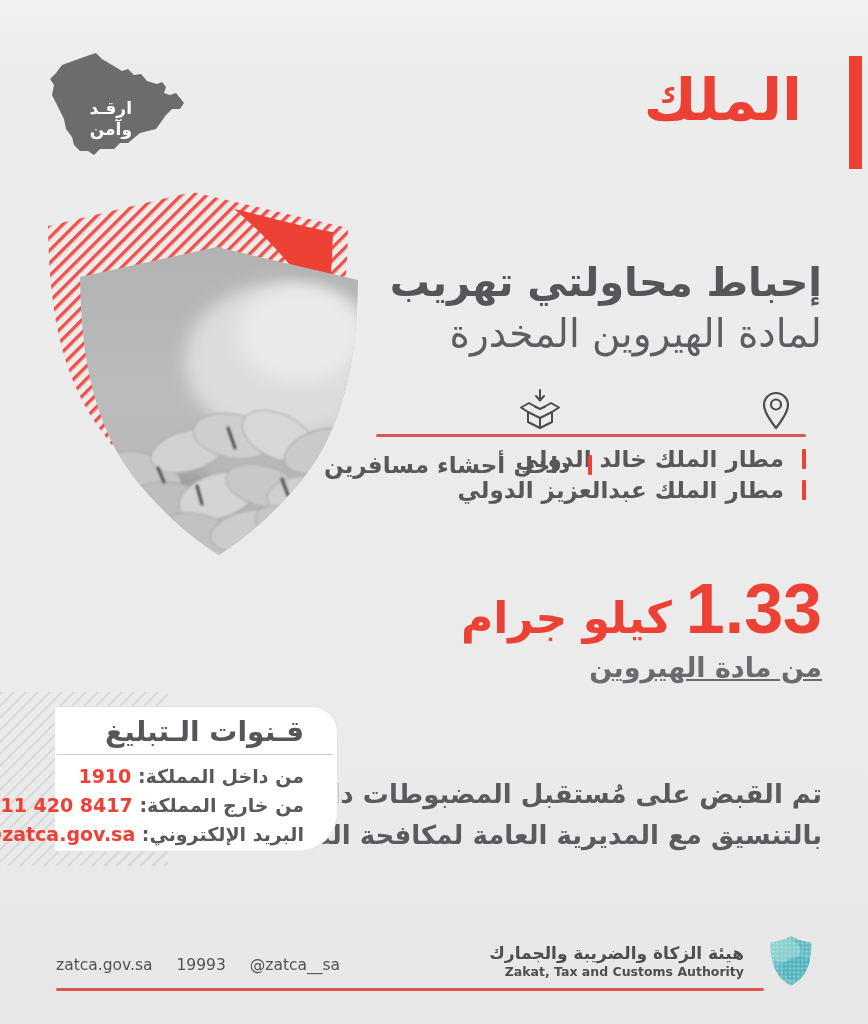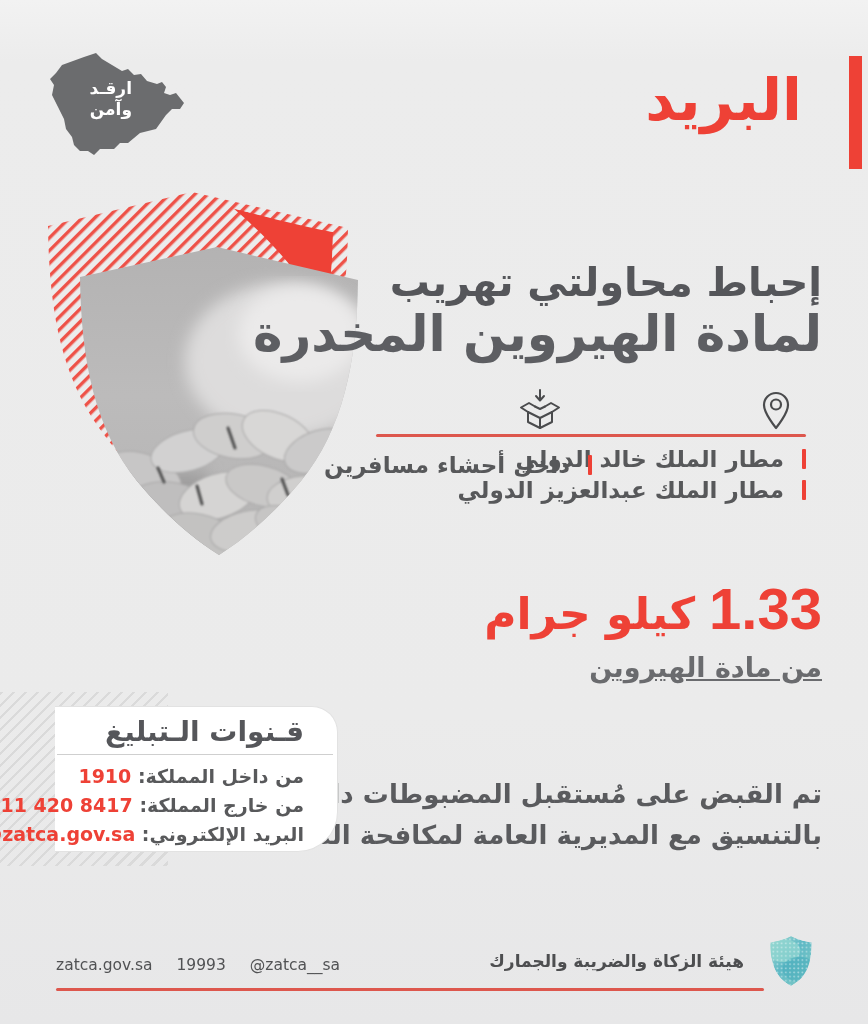--- a/index.html
+++ b/index.html
@@ -10,45 +10,45 @@
       linear-gradient(180deg, #f2f2f2 0%, #ececec 6%, #ebebeb 70%, #e7e7e8 100%);
   }
   .abs{position:absolute;}
 
   
   .red-bar{right:6px;top:56px;width:13px;height:113px;background:#ee4136;}
   .badge-title{right:66px;top:66px;font-size:58px;font-weight:700;color:#ee4136;}
 
   
   .map-wrap{left:44px;top:50px;width:145px;height:122px;}
-  .map-slogan{position:absolute;left:30px;top:28px;width:58px;text-align:right;
+  .map-slogan{position:absolute;left:30px;top:48px;width:58px;text-align:right;
     color:#ffffff;font-size:17px;font-weight:700;line-height:1.25;}
 
   
   .shield-art{left:48px;top:186px;width:322px;height:380px;}
 
   
   .headline{right:46px;top:256px;text-align:right;direction:rtl;}
   .headline .l1{font-size:40px;font-weight:700;color:#55565a;line-height:52px;text-align:right;}
-  .headline .l2{font-size:50px;font-weight:700;color:#5d5e62;line-height:52px;}
+  .headline .l2{font-size:39px;font-weight:400;color:#5d5e62;line-height:52px;}
 
   
   .pin-icon{right:74px;top:390px;}
   .box-icon{right:306px;top:388px;}
   .sep-line{right:62px;top:434px;width:430px;height:3px;background:#dd574d;border-radius:2px;}
   .item-row{display:flex;direction:rtl;align-items:center;gap:18px;}
   .item-row .tick{width:4px;height:20px;background:#ee4136;border-radius:1px;flex:0 0 auto;}
   .item-row .txt{font-size:23px;font-weight:600;color:#57585a;white-space:nowrap;}
   .loc-list{right:62px;top:446px;display:flex;flex-direction:column;gap:5px;}
   .method-item{right:276px;top:452px;}
 
   
   .qty{right:46px;top:566px;direction:rtl;text-align:right;}
   .qty-line{display:flex;direction:rtl;align-items:baseline;gap:14px;}
-  .qty-num{font-size:58px;font-weight:700;color:#ee4136;line-height:86px;font-family:"Liberation Sans","DejaVu Sans",sans-serif;}
+  .qty-num{font-size:70px;font-weight:700;color:#ee4136;line-height:86px;font-family:"Liberation Sans","DejaVu Sans",sans-serif;}
   .qty-unit{font-size:44px;font-weight:700;color:#ee4136;text-align:center;}
   .qty-sub{font-size:27px;font-weight:700;color:#6a6b6e;margin-top:0px;text-decoration:underline;}
 
   
   .note{right:46px;top:774px;direction:rtl;text-align:right;
     font-size:26px;font-weight:600;color:#5a5b5e;line-height:41px;}
 
   
   .report-hatch{left:0;top:692px;width:168px;height:174px;
     background:repeating-linear-gradient(135deg,#d7d7d7 0 2.5px, rgba(0,0,0,0) 2.5px 8.5px);
@@ -70,21 +70,21 @@
   .logo-text{text-align:right;}
   .logo-ar{font-size:17px;font-weight:700;color:#4d4e50;line-height:22px;}
   .logo-en{font-size:12.5px;font-weight:700;color:#4d4e50;line-height:16px;}
 </style>
 </head>
 <body>
 
 <div class="canvas">
 
   <div class="abs red-bar"></div>
-  <div class="abs badge-title">البريد</div>
+  <div class="abs badge-title">الملك</div>
 
   <div class="abs map-wrap">
     <svg width="145" height="122" viewBox="0 0 145 120">
       <path d="M18,14 L40,6 L52,2 L58,8 L78,20 L84,18 L90,24 L97,23 L103,30 L113,33 L118,31 L122,36 L120,42 L126,44 L132,42 L140,52 L136,58 L128,58 L122,64 L112,78 L96,82 L84,92 L76,92 L70,98 L56,98 L50,104 L44,100 L36,100 L30,94 L28,86 L22,78 L20,68 L14,56 L8,44 L10,34 L6,28 L12,22 Z" fill="#6b6c6e"></path>
     </svg>
     <div class="map-slogan">
       <div>ارقـد</div>
       <div>وآمن</div>
     </div>
   </div>
@@ -224,20 +224,21 @@
   <div class="abs footer-links">
     <span>zatca.gov.sa</span>
     <span>19993</span>
     <span>@zatca__sa</span>
   </div>
   <div class="abs footer-line"></div>
 
   <div class="abs logo">
     <div class="logo-text">
       <div class="logo-ar">هيئة الزكاة والضريبة والجمارك</div>
+      <div class="logo-en">Zakat, Tax and Customs Authority</div>
     </div>
     <svg width="46" height="54" viewBox="0 0 44 52">
       <defs>
         <linearGradient id="tealGrad" x1="0" y1="0" x2="1" y2="1">
           <stop offset="0" stop-color="#a9dcd2"></stop>
           <stop offset="0.45" stop-color="#5fb9c5"></stop>
           <stop offset="1" stop-color="#83cbc6"></stop>
         </linearGradient>
         <pattern id="dots" width="4" height="4" patternUnits="userSpaceOnUse">
           <circle cx="1" cy="1" r="0.9" fill="#ffffff" opacity="0.45"></circle>

